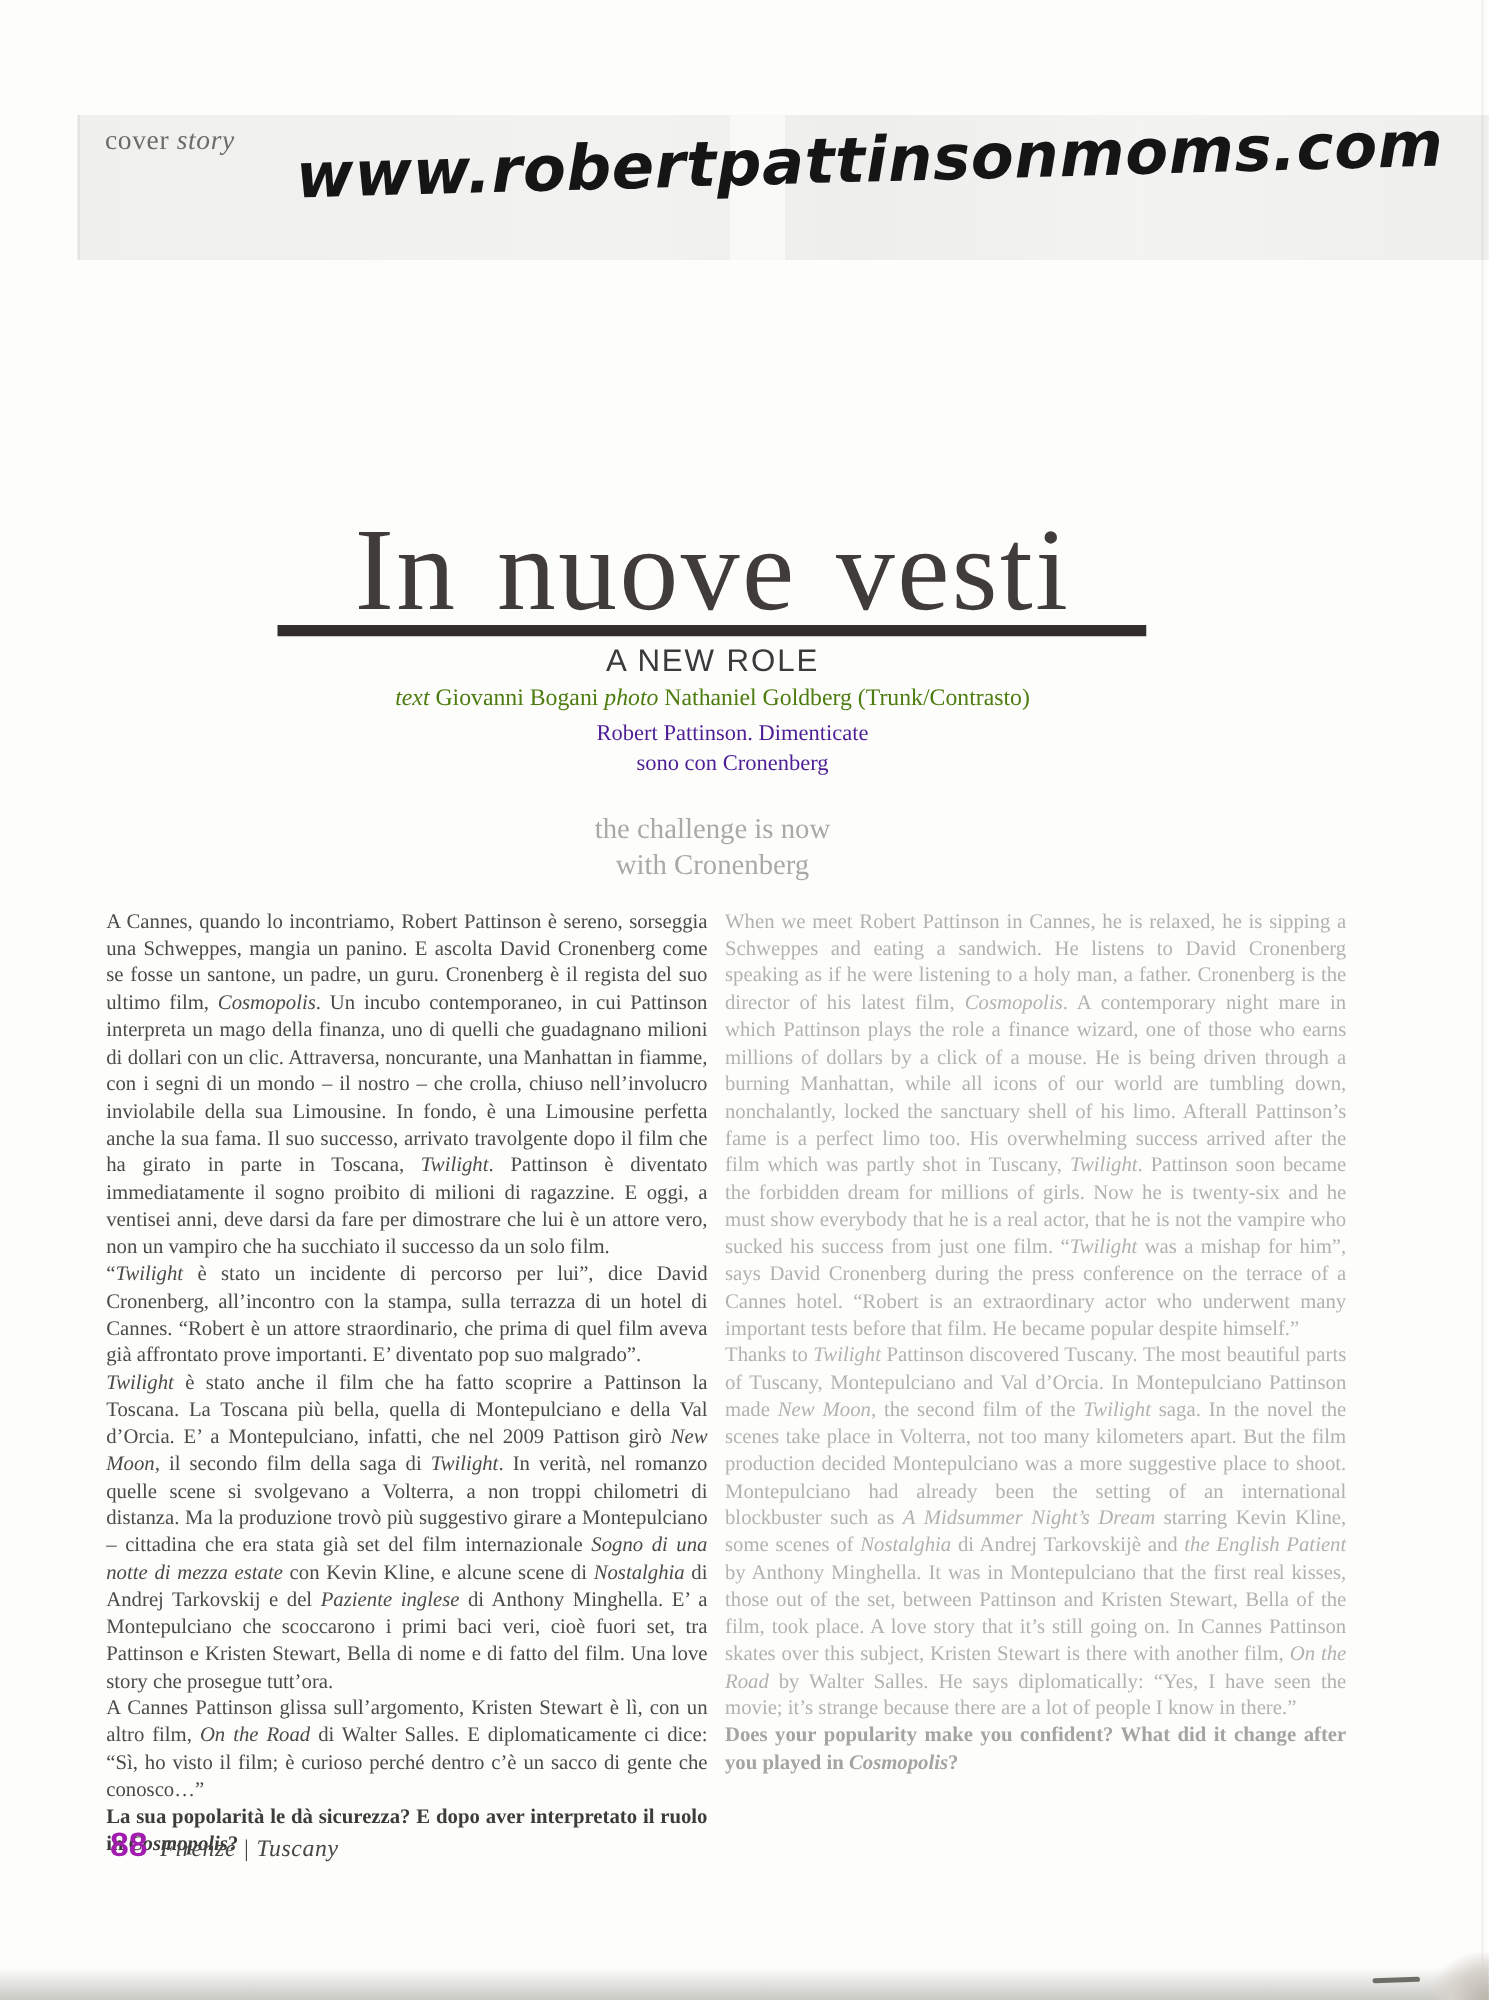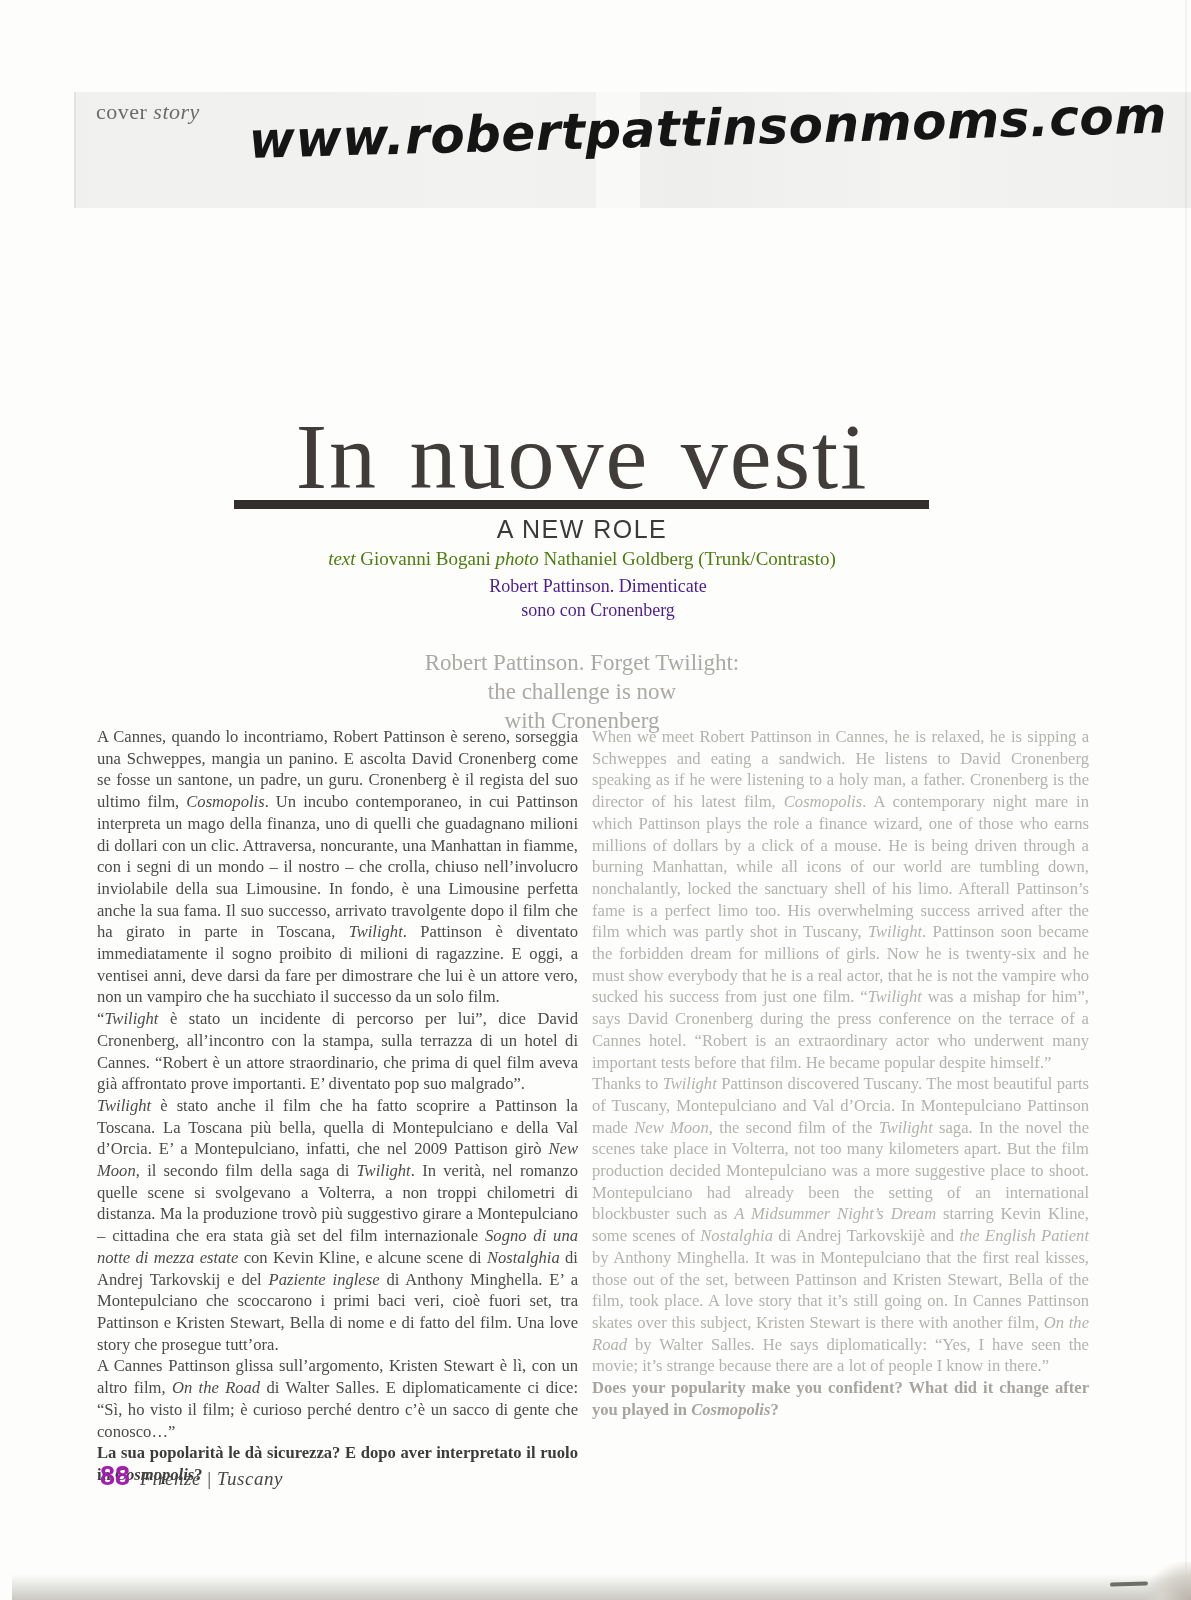--- a/index.html
+++ b/index.html
@@ -2,21 +2,21 @@
 <html><head>
 <meta charset="utf-8">
 <style>
   html,body{margin:0;padding:0;}
   body{
     width:1191px;height:1600px;position:relative;overflow:hidden;
     background:#fdfdfb;
     font-family:"Liberation Serif", serif;
     -webkit-font-smoothing:antialiased;
   }
-  #page{position:absolute;inset:0;margin-left:12px;}
+  #page{position:absolute;inset:0;}
 
   
   .top-band{
     position:absolute;left:62px;top:92px;right:0;height:116px;
     background:linear-gradient(90deg,#f0f0ee 0%,#f2f2f0 40%,#eeeeec 55%,#f3f3f1 75%,#efefed 100%);
     border-left:2px solid #e3e3e1;
   }
   .top-band-gap{position:absolute;left:520px;top:0;width:44px;height:100%;background:#f9f9f7;}
   .right-edge-line{position:absolute;top:0;right:4px;width:2px;height:100%;background:rgba(0,0,0,0.045);}
   .bottom-shadow{
@@ -106,21 +106,20 @@
   <div class="headline-wrap">
     <h1 class="headline" style="margin:0;">In nuove vesti</h1>
     <div class="headline-rule"></div>
     <div class="subtitle">A NEW ROLE</div>
     <div class="credit"><span style="font-style: italic;">text </span><span>Giovanni Bogani </span><span style="font-style: italic;">photo </span><span>Nathaniel Goldberg (Trunk/Contrasto)</span></div>
     <div class="deck-it">
         <div>Robert Pattinson. Dimenticate</div>
         <div>sono con Cronenberg</div>
       </div>
     <div class="deck-en">
-        <div>Robert Pattinson. Forget Twilight:</div>
         <div>the challenge is now</div>
         <div>with Cronenberg</div>
       </div>
   </div>
 
   <div class="col col-left">
       <p><span>A Cannes, quando lo incontriamo, Robert Pattinson è sereno, sorseggia una Schweppes, mangia un panino. E ascolta David Cronenberg come se fosse un santone, un padre, un guru. Cronenberg è il regista del suo ultimo film, </span><span style="font-style: italic;">Cosmopolis</span><span>. Un incubo contemporaneo, in cui Pattinson interpreta un mago della finanza, uno di quelli che guadagnano milioni di dollari con un clic. Attraversa, noncurante, una Manhattan in fiamme, con i segni di un mondo – il nostro – che crolla, chiuso nell’involucro inviolabile della sua Limousine. In fondo, è una Limousine perfetta anche la sua fama. Il suo successo, arrivato travolgente dopo il film che ha girato in parte in Toscana, </span><span style="font-style: italic;">Twilight</span><span>. Pattinson è diventato immediatamente il sogno proibito di milioni di ragazzine. E oggi, a ventisei anni, deve darsi da fare per dimostrare che lui è un attore vero, non un vampiro che ha succhiato il successo da un solo film.</span></p>
       <p><span>“</span><span style="font-style: italic;">Twilight</span><span> è stato un incidente di percorso per lui”, dice David Cronenberg, all’incontro con la stampa, sulla terrazza di un hotel di Cannes. “Robert è un attore straordinario, che prima di quel film aveva già affrontato prove importanti. E’ diventato pop suo malgrado”.</span></p>
       <p><span style="font-style: italic;">Twilight</span><span> è stato anche il film che ha fatto scoprire a Pattinson la Toscana. La Toscana più bella, quella di Montepulciano e della Val d’Orcia. E’ a Montepulciano, infatti, che nel 2009 Pattison girò </span><span style="font-style: italic;">New Moon</span><span>, il secondo film della saga di </span><span style="font-style: italic;">Twilight</span><span>. In verità, nel romanzo quelle scene si svolgevano a Volterra, a non troppi chilometri di distanza. Ma la produzione trovò più suggestivo girare a Montepulciano – cittadina che era stata già set del film internazionale </span><span style="font-style: italic;">Sogno di una notte di mezza estate</span><span> con Kevin Kline, e alcune scene di </span><span style="font-style: italic;">Nostalghia</span><span> di Andrej Tarkovskij e del </span><span style="font-style: italic;">Paziente inglese</span><span> di Anthony Minghella. E’ a Montepulciano che scoccarono i primi baci veri, cioè fuori set, tra Pattinson e Kristen Stewart, Bella di nome e di fatto del film. Una love story che prosegue tutt’ora.</span></p>
       <p><span>A Cannes Pattinson glissa sull’argomento, Kristen Stewart è lì, con un altro film, </span><span style="font-style: italic;">On the Road</span><span> di Walter Salles. E diplomaticamente ci dice: “Sì, ho visto il film; è curioso perché dentro c’è un sacco di gente che conosco…”</span></p>

